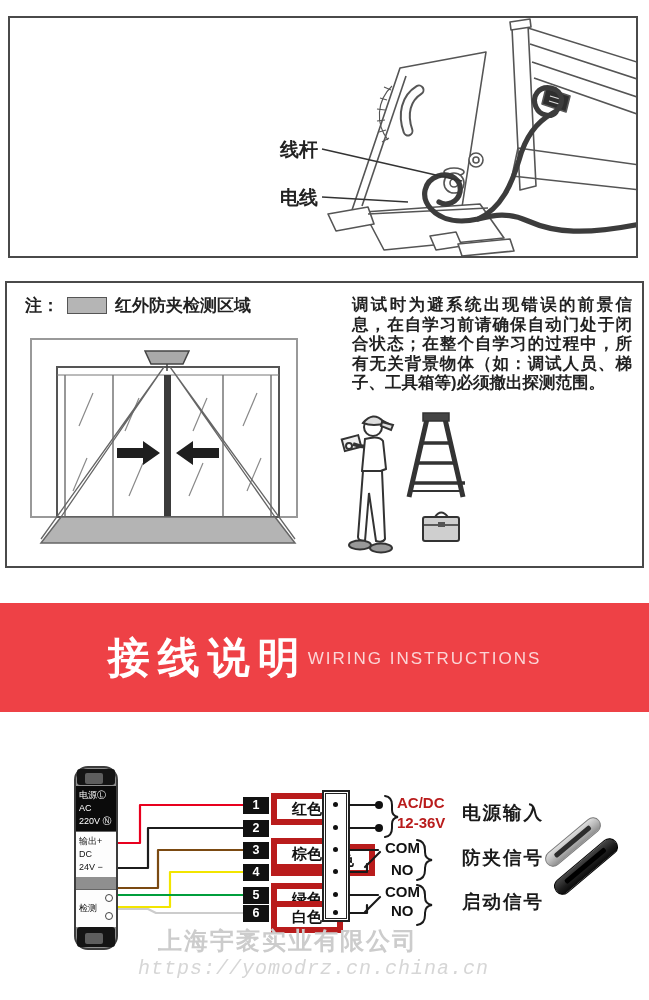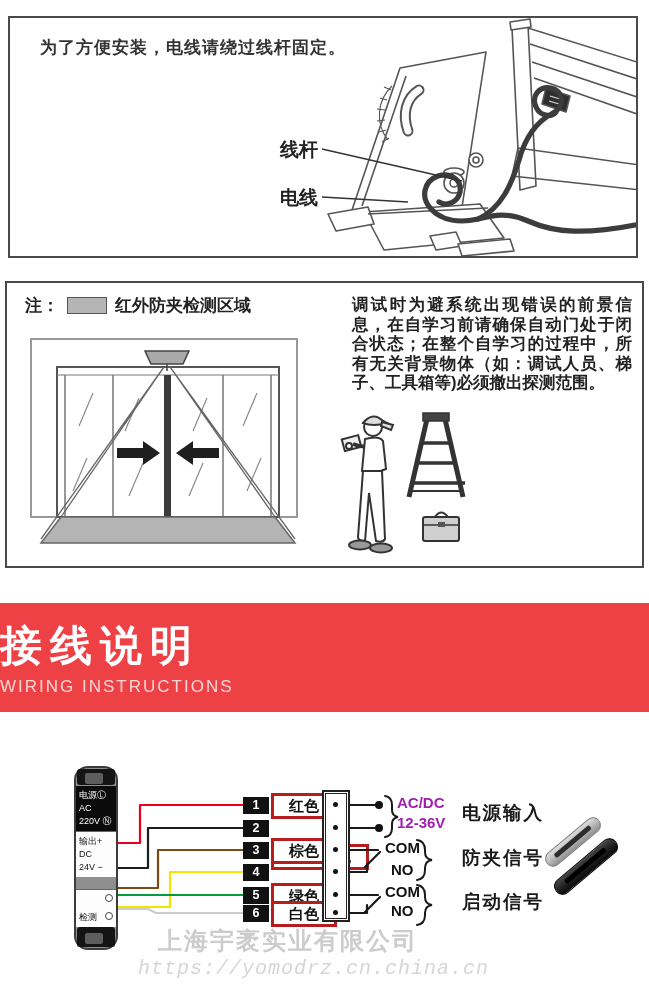--- a/index.html
+++ b/index.html
@@ -5,45 +5,45 @@
   html,body{margin:0;padding:0;background:#fff;}
   .page{position:relative;width:649px;height:1000px;background:#fff;overflow:hidden;
         font-family:"Liberation Sans","DejaVu Sans",sans-serif;color:#222;}
   .abs{position:absolute;}
   .box{position:absolute;background:#fff;border:2px solid #4a4a4a;}
   .note-text{font-size:17px;color:#333;letter-spacing:1px;font-weight:bold;}
   .legend-row{display:flex;align-items:center;gap:8px;font-size:17px;font-weight:bold;color:#222;}
   .legend-swatch{width:38px;height:15px;background:#b5b5b5;border:1px solid #555;display:inline-block;}
   .para{font-size:16.5px;line-height:19.5px;text-align:justify;color:#222;font-weight:bold;}
   .banner{position:absolute;left:0;top:603px;width:649px;height:109px;background:#ee4146;
-          display:flex;flex-direction:column;align-items:flex-start;justify-content:center;}
+          display:flex;flex-direction:row;align-items:center;justify-content:center;}
   .banner-title{color:#fff;font-size:42px;font-weight:bold;letter-spacing:8px;}
   .banner-sub{color:rgba(255,255,255,0.78);font-size:17px;letter-spacing:2px;margin-top:3px;}
   
   .psu{position:absolute;left:74px;top:766px;width:44px;height:184px;background:#8f8f8f;
        border:2px solid #3c3c3c;border-radius:14px;box-sizing:border-box;display:flex;flex-direction:column;}
   .psu-cap{background:#141414;margin:1px;height:19px;border-radius:3px;position:relative;}
   .psu-cap .inner{position:absolute;left:8px;top:4px;width:18px;height:11px;background:#5e5e5e;border-radius:2px;}
   .psu-cap2{background:#141414;margin:1px;height:23px;border-radius:3px;position:relative;margin-top:auto;}
   .psu-sec{font-size:9px;line-height:13px;padding:3px 0 3px 3px;letter-spacing:0;}
   .psu-power{background:#0b0b0b;color:#fff;height:40px;}
   .psu-out{background:#fdfdfd;color:#111;height:40px;border-top:1px solid #666;}
   .psu-det{background:#fdfdfd;color:#111;height:36px;border-top:1px solid #666;position:relative;
-           display:flex;align-items:flex-end;margin-top:12px;}
+           display:flex;align-items:center;margin-top:12px;}
   .psu-term{position:absolute;right:3px;width:6px;height:6px;border:1px solid #444;border-radius:50%;background:#fff;}
   
   .t-num{position:absolute;left:243px;width:26px;height:17px;background:#111;color:#fff;
          font-weight:bold;font-size:12.5px;text-align:center;line-height:17px;}
-  .t-label{position:absolute;left:271px;width:60px;height:20px;border:3px solid #b91c1c;background:#fff;
+  .t-label{position:absolute;left:271px;width:60px;height:20px;border:6px solid #b91c1c;background:#fff;
            font-size:15px;font-weight:bold;text-align:center;line-height:20px;color:#111;}
   .conn{position:absolute;left:322px;top:790px;width:28px;height:132px;border:2px solid #222;background:#fff;box-sizing:border-box;}
   .conn-inner{position:absolute;left:1px;top:1px;right:1px;bottom:1px;border:1px solid #222;}
   .conn-dot{position:absolute;left:9px;width:5px;height:5px;border-radius:50%;background:#111;}
   .comno{position:absolute;font-size:15px;font-weight:bold;color:#111;}
-  .acdc{position:absolute;left:397px;top:793px;font-size:15px;font-weight:bold;line-height:20px;color:#a21caf;}
+  .acdc{position:absolute;left:397px;top:793px;font-size:15px;font-weight:bold;line-height:20px;color:#b91c1c;}
   .group-label{position:absolute;left:462px;font-size:18.5px;font-weight:bold;color:#1a1a1a;letter-spacing:2px;}
   .bar{position:absolute;border-radius:8px;}
   .bar-silver{left:539px;top:834px;width:66px;height:14px;transform:rotate(-40deg);
               background:linear-gradient(180deg,#dedede 0%,#bdbdbd 45%,#8f8f8f 100%);border:1px solid #7a7a7a;}
   .bar-silver .stripe{position:absolute;left:10px;top:4px;width:46px;height:5px;background:#2c2c2c;border-radius:2px;}
   .bar-black{left:547px;top:858px;width:76px;height:15px;transform:rotate(-40deg);
              background:linear-gradient(180deg,#474747 0%,#1d1d1d 60%,#0a0a0a 100%);border:1px solid #000;}
   .bar-black .stripe{position:absolute;left:12px;top:4px;width:52px;height:5px;background:#000;border-radius:2px;}
   .wm-company{position:absolute;left:158px;top:925px;font-size:24px;color:#cccccc;letter-spacing:2px;font-weight:bold;}
   .wm-url{position:absolute;left:138px;top:957px;font-size:20px;color:#d6d6d6;letter-spacing:1px;
@@ -96,21 +96,20 @@
         <path d="M468,201 C492,190 502,165 509,142 C515,120 526,104 543,95 C556,88 553,72 541,70 C529,68 521,78 526,89 C530,98 541,100 546,94"></path>
       </g>
 
       <g stroke="#333" stroke-width="1.4">
         <path d="M312,131 L452,163"></path>
         <path d="M312,179 L398,184"></path>
       </g>
       <text x="270" y="138" font-size="19" font-weight="bold" fill="#222">线杆</text>
       <text x="270" y="186" font-size="19" font-weight="bold" fill="#222">电线</text>
     </svg>
-    <div class="abs note-text" style="left:30px;top:18px;">为了方便安装，电线请绕过线杆固定。</div>
   </div>
 
   <div class="box" style="left:5px;top:281px;width:635px;height:283px;">
     <div class="abs legend-row" style="left:18px;top:11px;">
       <span>注：</span>
       <span class="legend-swatch"></span>
       <span>红外防夹检测区域</span>
     </div>
 
     <svg class="abs" style="left:10px;top:48px;" width="300" height="230" viewBox="0 0 300 230">

